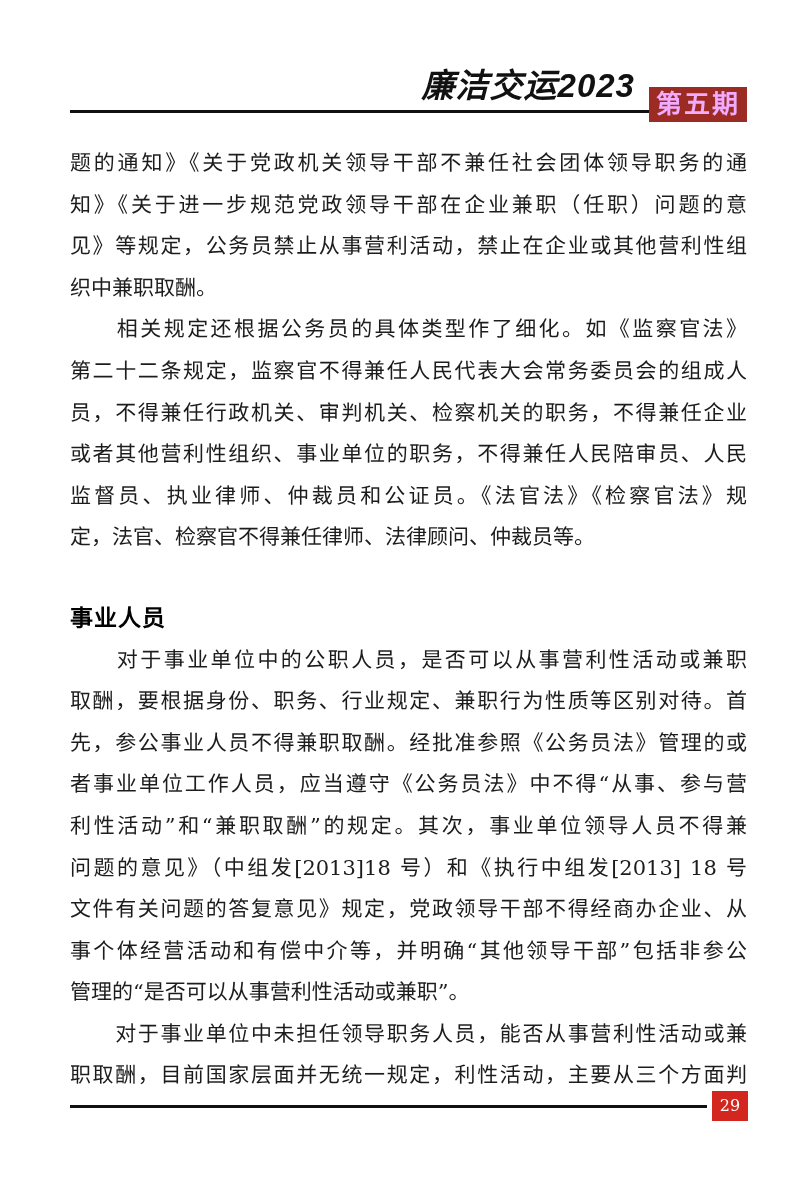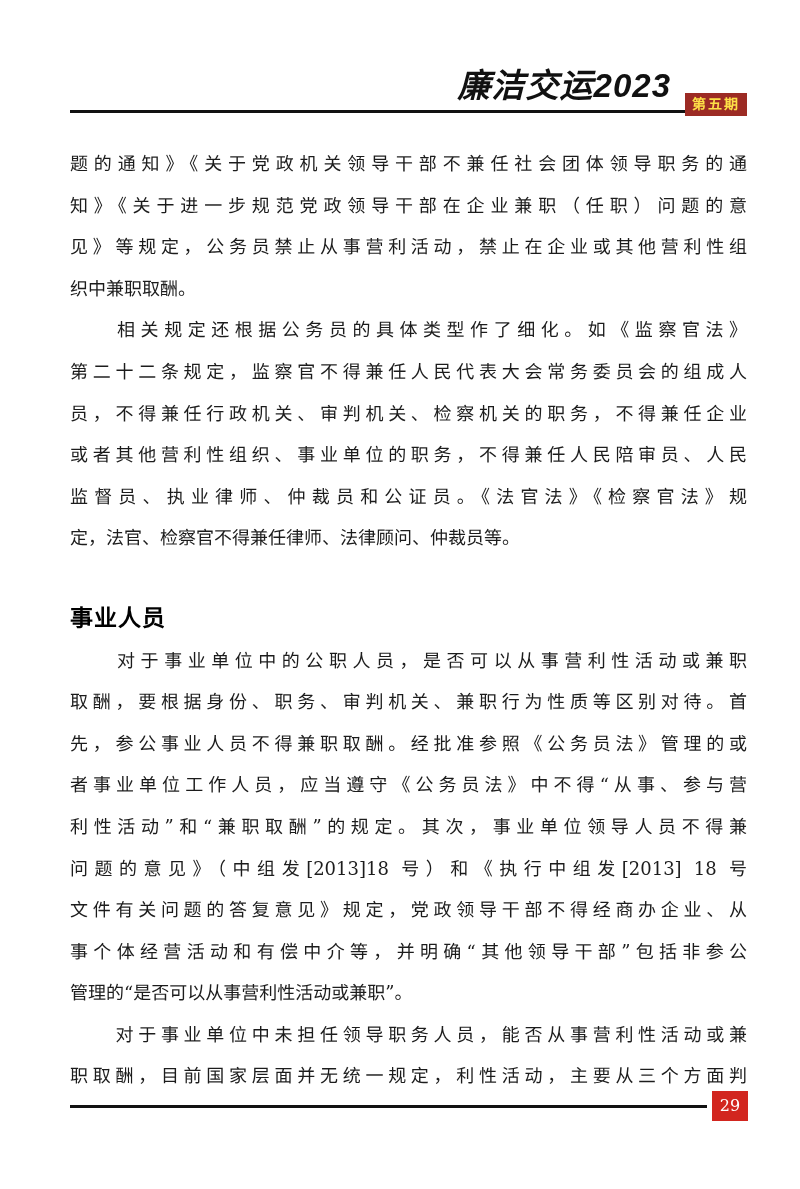--- a/index.html
+++ b/index.html
@@ -37,45 +37,45 @@
     font-weight: bold;
     font-style: italic;
     font-size: 33px;
     letter-spacing: 1px;
     color: #111111;
     line-height: 1;
     white-space: nowrap;
   }
   .issue-badge {
     background: var(--badge-red, #9c2b24);
-    color: #fde047;
+    color: #f0abfc;
     font-family: "DejaVu Sans", "Liberation Sans", sans-serif;
     font-weight: bold;
-    font-size: 14px;
+    font-size: 26px;
     line-height: 1;
     padding: 4px 7px 5px 7px;
     letter-spacing: 2px;
     white-space: nowrap;
     margin-top: 38px;
   }
   .header-rule {
     margin-top: 2px;
     height: 3px;
     background: #111111;
   }
 
   
   .doc-body {
     position: absolute;
     top: 143px;
     left: 70px;
     width: 677px;
   }
   .line {
-    font-size: 18px;
+    font-size: 21px;
     line-height: 41.6px;
     height: 41.6px;
     text-align: justify;
     text-align-last: justify;
     white-space: normal;
     overflow: hidden;
   }
   .line.final {
     text-align-last: left;
   }
@@ -137,21 +137,21 @@
       <div class="line">见》等规定，公务员禁止从事营利活动，禁止在企业或其他营利性组</div>
       <div class="line final">织中兼职取酬。</div>
       <div class="line">　　相关规定还根据公务员的具体类型作了细化。如《监察官法》</div>
       <div class="line">第二十二条规定，监察官不得兼任人民代表大会常务委员会的组成人</div>
       <div class="line">员，不得兼任行政机关、审判机关、检察机关的职务，不得兼任企业</div>
       <div class="line">或者其他营利性组织、事业单位的职务，不得兼任人民陪审员、人民</div>
       <div class="line">监督员、执业律师、仲裁员和公证员。《法官法》《检察官法》规</div>
       <div class="line final">定，法官、检察官不得兼任律师、法律顾问、仲裁员等。</div>
       <div class="heading">事业人员</div>
       <div class="line">　　对于事业单位中的公职人员，是否可以从事营利性活动或兼职</div>
-      <div class="line">取酬，要根据身份、职务、审判机关、兼职行为性质等区别对待。首</div>
+      <div class="line">取酬，要根据身份、职务、行业规定、兼职行为性质等区别对待。首</div>
       <div class="line">先，参公事业人员不得兼职取酬。经批准参照《公务员法》管理的或</div>
       <div class="line">者事业单位工作人员，应当遵守《公务员法》中不得“从事、参与营</div>
       <div class="line">利性活动”和“兼职取酬”的规定。其次，事业单位领导人员不得兼</div>
       <div class="line">问题的意见》（中组发[2013]18 号）和《执行中组发[2013] 18 号</div>
       <div class="line">文件有关问题的答复意见》规定，党政领导干部不得经商办企业、从</div>
       <div class="line">事个体经营活动和有偿中介等，并明确“其他领导干部”包括非参公</div>
       <div class="line final">管理的“是否可以从事营利性活动或兼职”。</div>
       <div class="line">　　对于事业单位中未担任领导职务人员，能否从事营利性活动或兼</div>
       <div class="line">职取酬，目前国家层面并无统一规定，利性活动，主要从三个方面判</div>
     </main>

